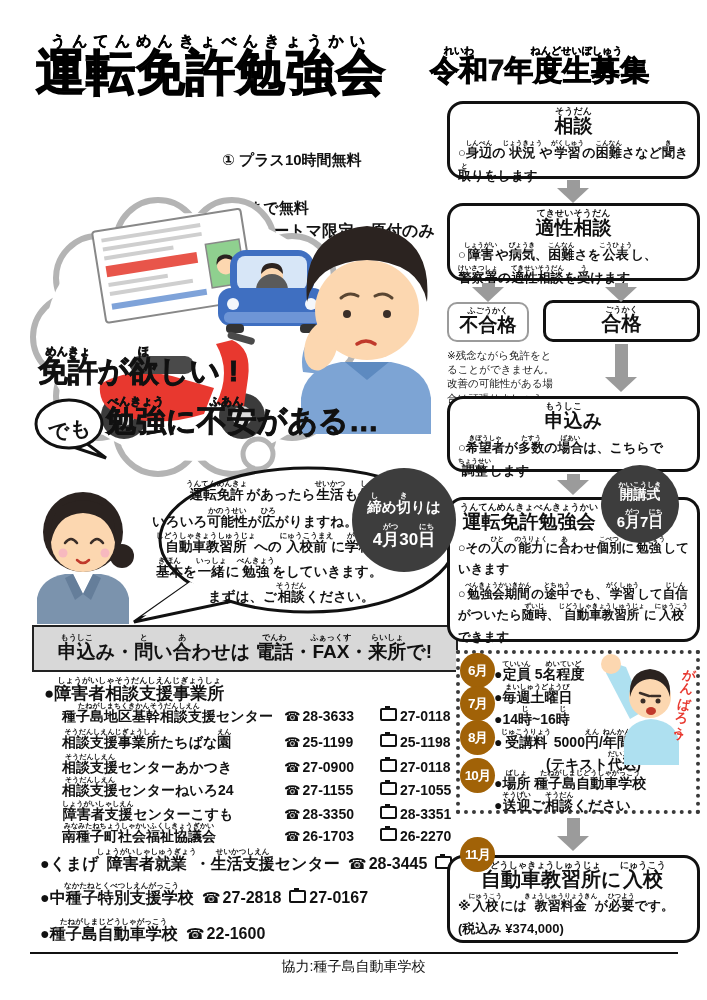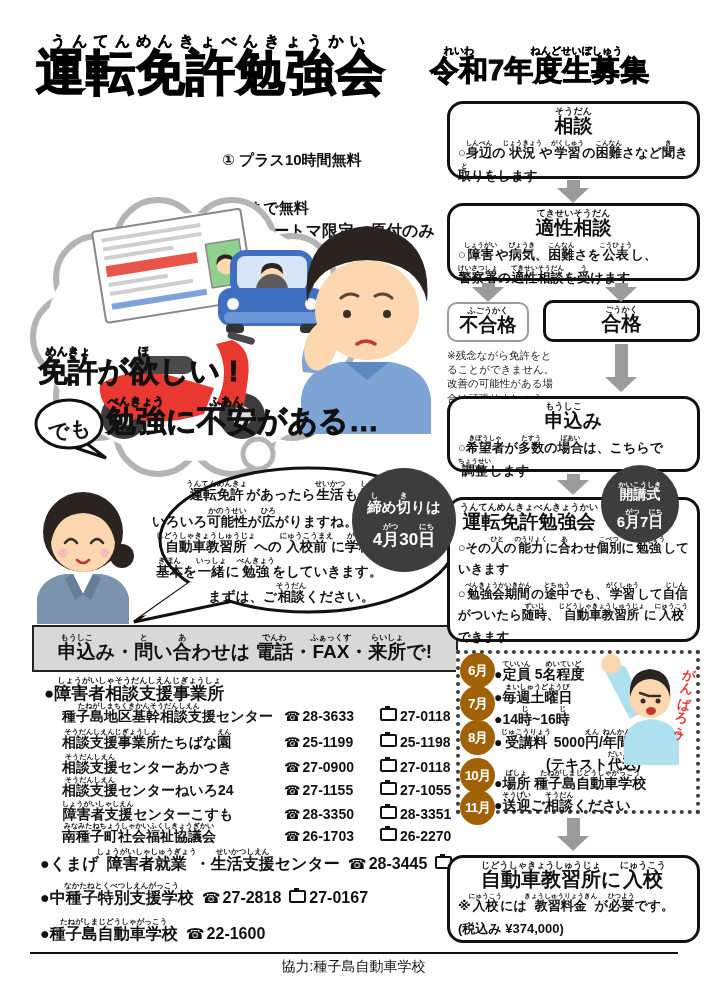--- a/index.html
+++ b/index.html
@@ -343,21 +343,21 @@
     <h3 style="text-align:left; padding-left:2px;"><ruby>運転免許勉強会<rt>うんてんめんきょべんきょうかい</rt></ruby></h3>
     <div class="fbody" style="font-size:12.5px; line-height:1.72;">○その<ruby>人<rt>ひと</rt></ruby>の<ruby>能力<rt>のうりょく</rt></ruby>に<ruby>合<rt>あ</rt></ruby>わせ<ruby>個別<rt>こべつ</rt></ruby>に<ruby>勉強<rt>べんきょう</rt></ruby>していきます</div>
     <div class="fbody" style="font-size:12.5px; line-height:1.72;">○<ruby>勉強会期間<rt>べんきょうかいきかん</rt></ruby>の<ruby>途中<rt>とちゅう</rt></ruby>でも、<ruby>学習<rt>がくしゅう</rt></ruby>して<ruby>自信<rt>じしん</rt></ruby>がついたら<ruby>随時<rt>ずいじ</rt></ruby>、<ruby>自動車教習所<rt>じどうしゃきょうしゅうじょ</rt></ruby>に<ruby>入校<rt>にゅうこう</rt></ruby>できます</div>
   </div>
 
   <div class="dotted"></div>
   <div class="month" style="top:653px;">6月</div>
   <div class="month" style="top:686px;">7月</div>
   <div class="month" style="top:720px;">8月</div>
   <div class="month" style="top:758px;">10月</div>
-  <div class="month" style="top:790px;">11月</div>
+  <div class="month" style="top:837px;">11月</div>
 
   <div class="sch" style="left:494px; top:660px;">●<ruby>定員<rt>ていいん</rt></ruby> 5<ruby>名程度<rt>めいていど</rt></ruby></div>
   <div class="sch" style="left:494px; top:683px;">●<ruby>毎週土曜日<rt>まいしゅうどようび</rt></ruby></div>
   <div class="sch" style="left:494px; top:705px;">●14<ruby>時<rt>じ</rt></ruby>~16<ruby>時<rt>じ</rt></ruby></div>
   <div class="sch" style="left:494px; top:728px;">●<ruby>受講料<rt>じゅこうりょう</rt></ruby> 5000<ruby>円<rt>えん</rt></ruby>/<ruby>年間<rt>ねんかん</rt></ruby></div>
   <div class="sch" style="left:546px; top:750px;">(テキスト<ruby>代込<rt>だいこみ</rt></ruby>)</div>
   <div class="sch" style="left:494px; top:769px;">●<ruby>場所<rt>ばしょ</rt></ruby> <ruby>種子島自動車学校<rt>たねがしまじどうしゃがっこう</rt></ruby></div>
   <div class="sch" style="left:494px; top:791px;">●<ruby>送迎<rt>そうげい</rt></ruby>ご<ruby>相談<rt>そうだん</rt></ruby>ください</div>
 
   <svg class="abs" style="left:596px; top:653px; z-index:2;" width="102" height="112" viewBox="0 0 102 112">

